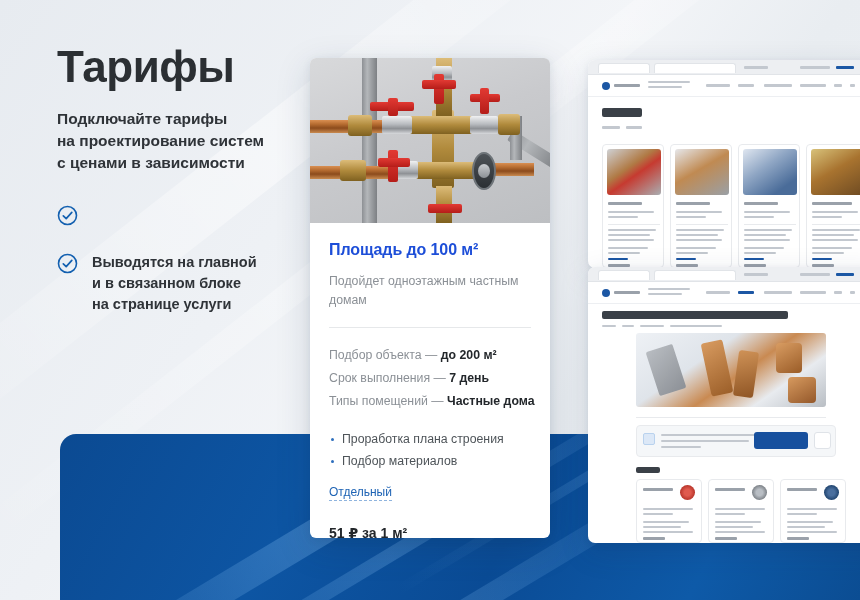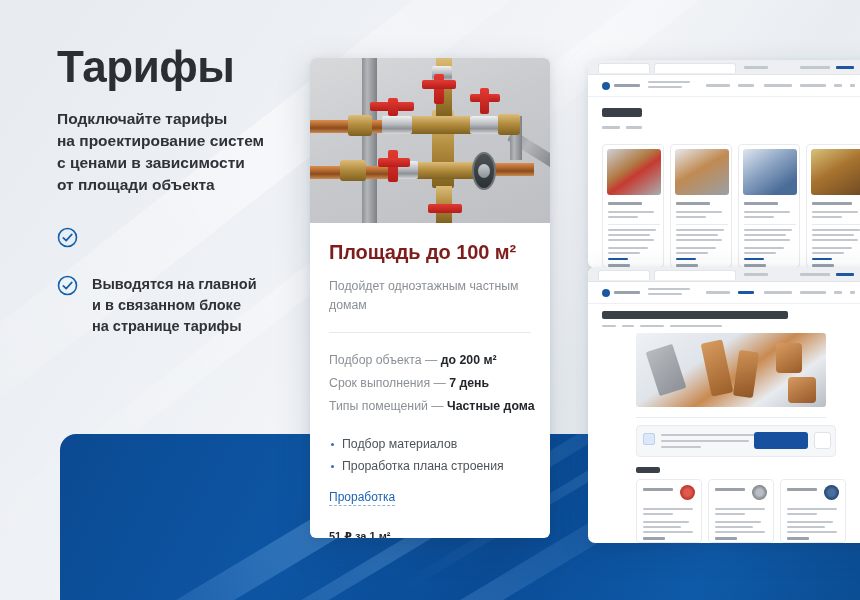--- a/index.html
+++ b/index.html
@@ -75,41 +75,41 @@
   #tariff-card {
     position: absolute; left: 310px; top: 58px;
     width: 240px; height: 480px;
     background: #fff;
     border-radius: 6px;
     box-shadow: 0 10px 34px rgba(25,45,80,.17), 0 2px 8px rgba(25,45,80,.08);
     overflow: hidden;
   }
   #card-photo { position: relative; width: 100%; height: 165px; overflow: hidden; }
   #card-body { padding: 18px 19px 0 19px; }
-  #card-title { font-size: 20px; font-weight: bold; color: #7f1d1d; letter-spacing: -.1px; }
+  #card-title { font-size: 16px; font-weight: bold; color: #1d4ed8; letter-spacing: -.1px; }
   #card-desc { margin-top: 13px; font-size: 12.3px; color: #8b9096; line-height: 1.55; }
   #card-sep { margin: 17px 0 16px; height: 1px; background: #e6e8ea; }
   .spec-row { font-size: 12.3px; color: #8b9096; line-height: 1.85; white-space: nowrap; }
   .spec-val { color: #23272b; font-weight: bold; }
   #bullets { margin-top: 17px; list-style: none; }
   #bullets li {
     position: relative; padding-left: 13px;
     font-size: 12.3px; color: #4e5459; line-height: 1.75;
   }
   #bullets li::before {
     content: ""; position: absolute; left: 2px; top: 9px;
     width: 3px; height: 3px; background: #2e6fbd; border-radius: 50%;
   }
   #expand-link {
     display: inline-block; margin-top: 13px;
     font-size: 12px; color: #1e63b4;
     border-bottom: 1px dashed #8fb4de;
     padding-bottom: 1px; cursor: pointer;
   }
-  #price { margin-top: 24px; font-size: 11px; font-weight: bold; color: #23272b; }
+  #price { margin-top: 24px; font-size: 14px; font-weight: bold; color: #23272b; }
 
   
   .photo-bg { position: absolute; inset: 0; background: linear-gradient(160deg,#d8d9db 0%,#c9cacd 45%,#bdbfc2 100%); }
   .pipe-cu { position: absolute; background: linear-gradient(180deg,#d98f52 0%,#b96f33 30%,#8c4b1c 62%,#c98a4f 100%); }
   .pipe-gray { position: absolute; background: linear-gradient(90deg,#8d9094 0%,#b4b7ba 35%,#7d8084 100%); }
   .brass2 { position: absolute; background: linear-gradient(180deg,#dcbc79 0%,#b08a3c 50%,#7f6120 100%); }
   .chrome { position: absolute; background: linear-gradient(180deg,#f0f1f2 0%,#b9bcc0 45%,#8e9195 70%,#d8dadd 100%); }
   .handle-red { position: absolute; background: linear-gradient(180deg,#e23a33 0%,#b51d19 100%); border-radius: 2px; }
 
   
@@ -172,21 +172,20 @@
     <div class="bp-streak bp-4"></div>
   </div>
 
   <div id="left-col">
     <h1 id="page-title">Тарифы</h1>
 
     <div id="subtitle">
       <div>Подключайте тарифы</div>
       <div>на проектирование систем</div>
       <div>с ценами в зависимости</div>
-      <div>от площади объекта</div>
     </div>
 
     <div id="feature-list">
 
       <div class="feature">
         <span class="check-icon">
           <svg width="21" height="21" viewBox="0 0 21 21">
             <circle cx="10.5" cy="10.5" r="9" fill="none" stroke="#1360b0" stroke-width="1.6"></circle>
             <path d="M6.3 10.8 L9.2 13.6 L14.8 7.4" fill="none" stroke="#1360b0" stroke-width="1.7" stroke-linecap="round" stroke-linejoin="round"></path>
           </svg>
@@ -196,21 +195,21 @@
       <div class="feature">
         <span class="check-icon">
           <svg width="21" height="21" viewBox="0 0 21 21">
             <circle cx="10.5" cy="10.5" r="9" fill="none" stroke="#1360b0" stroke-width="1.6"></circle>
             <path d="M6.3 10.8 L9.2 13.6 L14.8 7.4" fill="none" stroke="#1360b0" stroke-width="1.7" stroke-linecap="round" stroke-linejoin="round"></path>
           </svg>
         </span>
         <div class="feature-text">
           <div>Выводятся на главной</div>
           <div>и в связанном блоке</div>
-          <div>на странице тарифы</div>
+          <div>на странице услуги</div>
         </div>
       </div>
 
     </div>
   </div>
 
   <div id="tariff-card">
 
     <div id="card-photo">
       <div class="photo-bg"></div>
@@ -274,25 +273,25 @@
           <span class="spec-val">7 день</span>
         </div>
         <div class="spec-row">
           <span>Типы помещений</span>
           <span>—</span>
           <span class="spec-val">Частные дома</span>
         </div>
       </div>
 
       <ul id="bullets">
+        <li>Проработка плана строения</li>
         <li>Подбор материалов</li>
-        <li>Проработка плана строения</li>
       </ul>
 
-      <span id="expand-link">Проработка</span>
+      <span id="expand-link">Отдельный</span>
 
       <div id="price">51 ₽ за 1 м²</div>
     </div>
   </div>
 
   <div class="mock" id="mock-top">
     <div class="mock-chrome">
       <div class="mock-tab" style="left:10px; width:52px;"></div>
       <div class="mock-tab" style="left:66px; width:82px;"></div>
       <div class="blur-line" style="left:156px; top:6px; width:24px;"></div>

